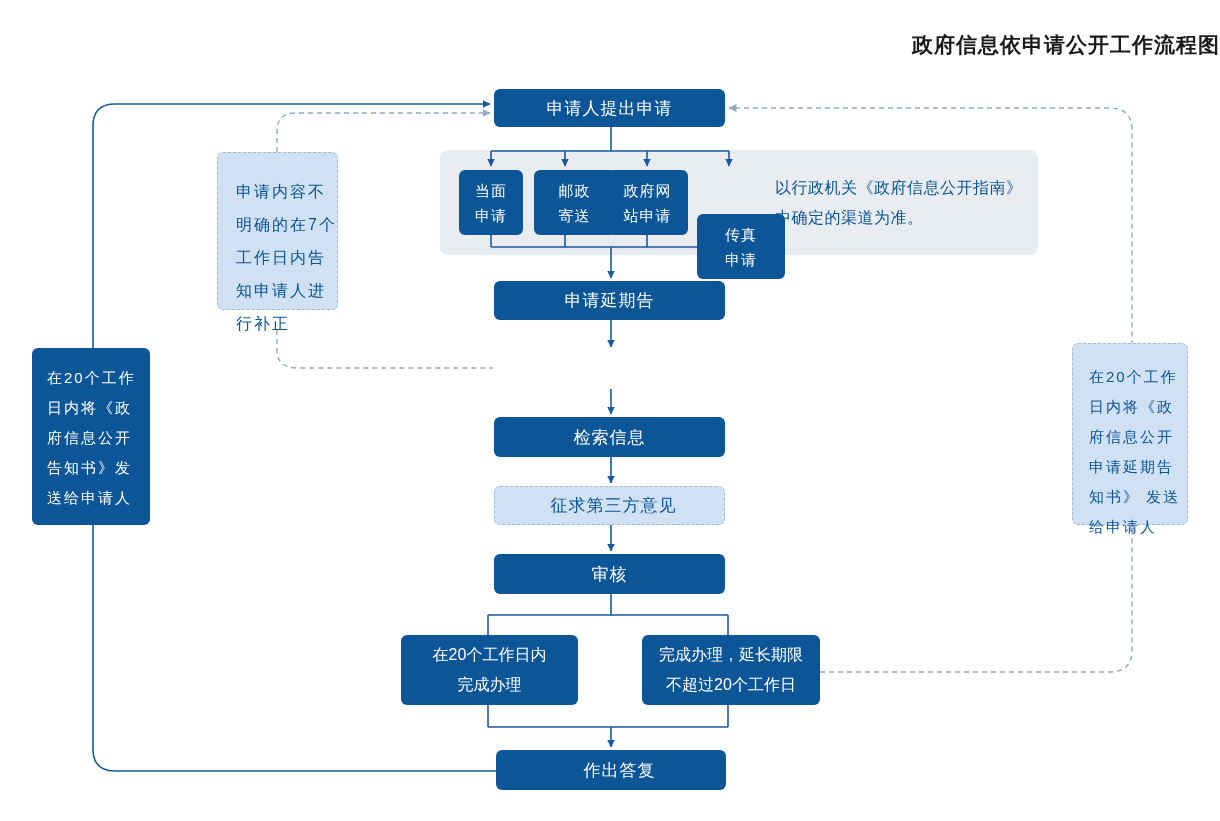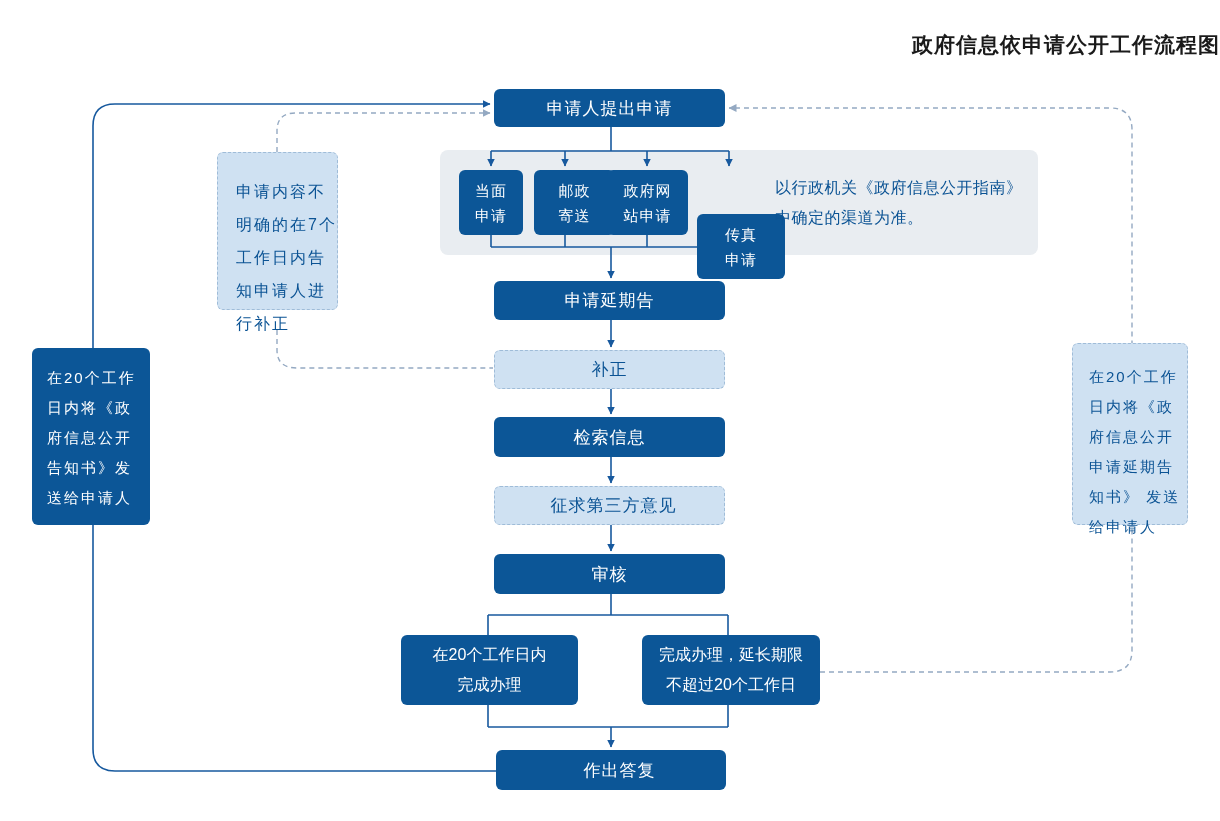--- a/index.html
+++ b/index.html
@@ -100,21 +100,20 @@
   <div class="node dark channel" style="left:607px;top:170px;width:81px;height:65px;">政府网
 站申请</div>
   <div class="node dark channel" style="left:697px;top:170px;width:88px;height:65px;margin-top:44px;">传真
 申请</div>
 
   <div class="note-caption">以行政机关《政府信息公开指南》
 中确定的渠道为准。</div>
 
   <div class="node dark single" style="left:494px;top:281px;width:231px;height:39px;">申请延期告</div>
 
-  <div class="node light single" style="left:494px;top:350px;width:231px;height:39px;">补正</div>
 
   <div class="node dark single" style="left:494px;top:417px;width:231px;height:40px;">检索信息</div>
 
   <div class="node light single" style="left:494px;top:486px;width:231px;height:39px;padding-left:8px;">征求第三方意见</div>
 
   <div class="node dark single" style="left:494px;top:554px;width:231px;height:40px;">审核</div>
 
   <div class="node dark twoline" style="left:401px;top:635px;width:177px;height:70px;border-radius:6px;">在20个工作日内
 完成办理</div>
 

